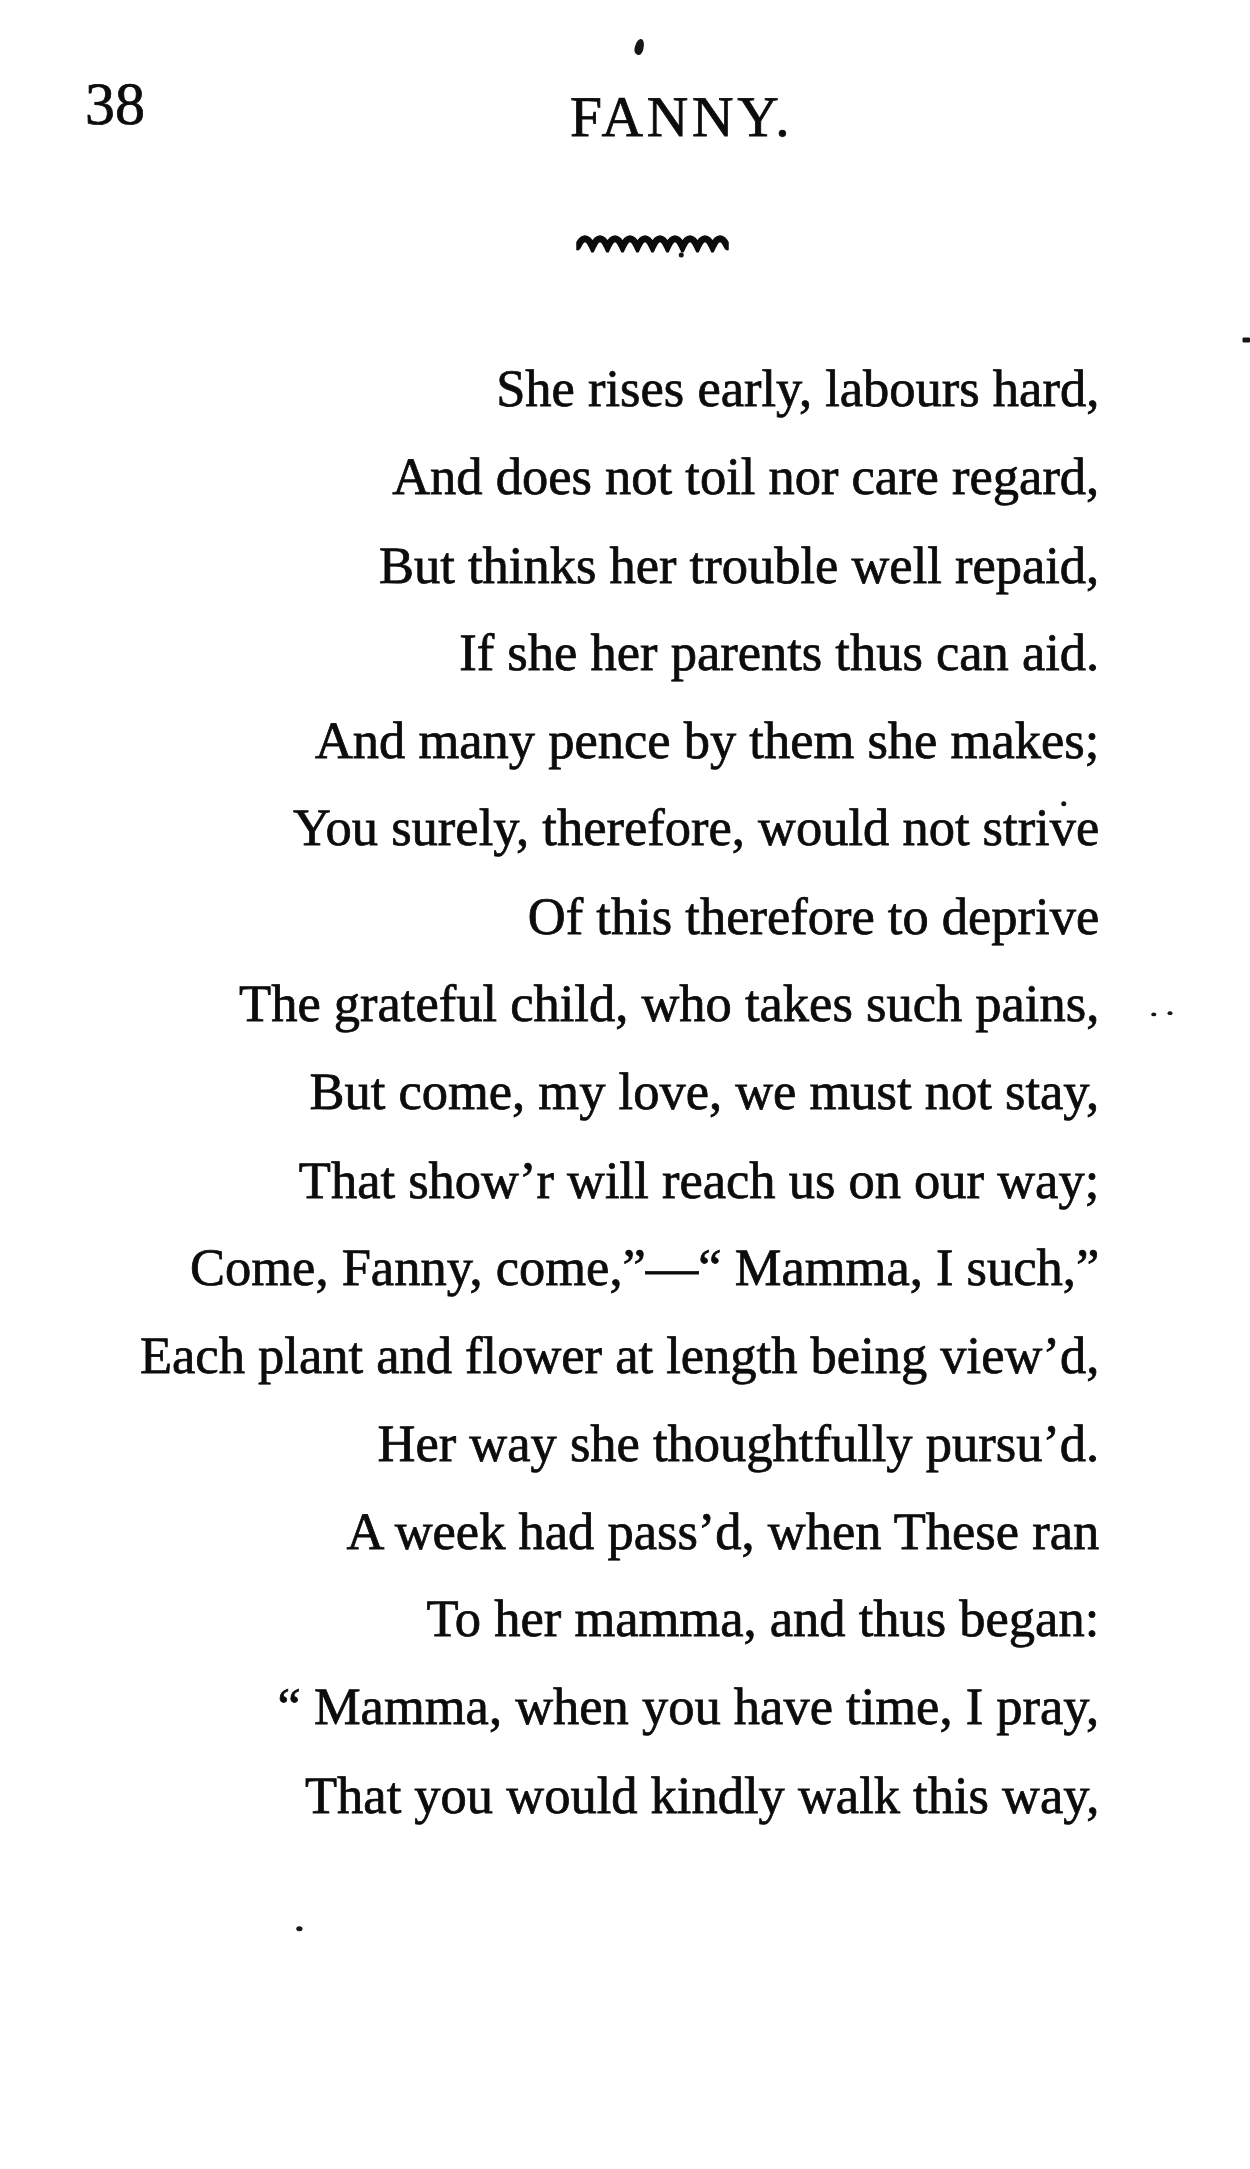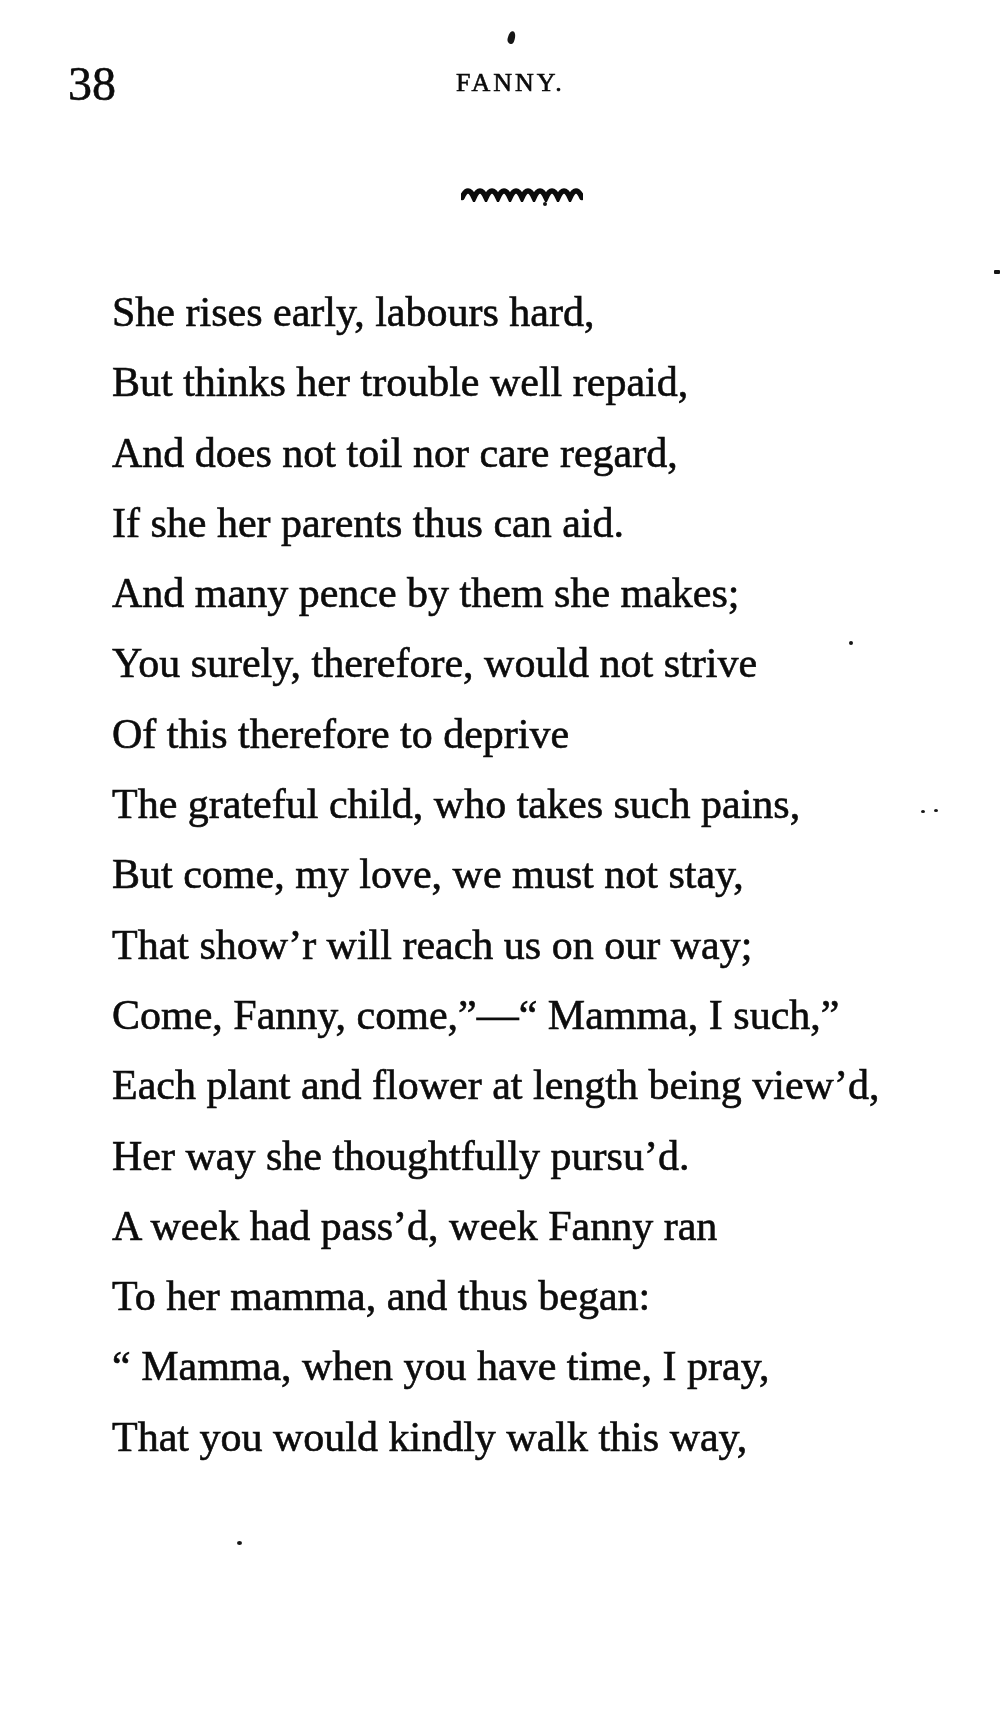--- a/index.html
+++ b/index.html
@@ -4,34 +4,35 @@
 <style>
   html, body { margin: 0; padding: 0; background: #ffffff; }
   .page {
     position: relative;
     width: 1000px;
     height: 1735px;
     background: #ffffff;
     overflow: hidden;
     font-family: "Liberation Serif", "DejaVu Serif", serif;
     color: #0c0c0c;
+    text-align: right;
     -webkit-text-stroke: 0.6px currentColor;
   }
   .page-number {
     position: absolute;
     left: 68px;
     top: 58px;
     font-size: 48px;
     line-height: 1.1;
   }
   .running-header {
     position: absolute;
     left: 456px;
     top: 69px;
-    font-size: 26px;
+    font-size: 46px;
     letter-spacing: 3px;
     line-height: 1.1;
     white-space: nowrap;
   }
   .ornament {
     position: absolute;
     left: 461px;
     top: 184px;
     width: 122px;
     height: 18px;
@@ -74,31 +75,31 @@
 
   <div class="speck" style="left:543px; top:202px; width:4px; height:4px;"></div>
   <div class="speck dash" style="left:994px; top:270px; width:6px; height:4px;"></div>
   <div class="speck" style="left:849px; top:641px; width:4px; height:4px;"></div>
   <div class="speck" style="left:921px; top:810px; width:4px; height:3px;"></div>
   <div class="speck" style="left:934px; top:809px; width:4px; height:3px;"></div>
   <div class="speck" style="left:237px; top:1541px; width:5px; height:4px;"></div>
 
   <div class="poem" id="poem">
       <div class="poem-line">She rises early, labours hard,</div>
+      <div class="poem-line">And does not toil nor care regard,</div>
       <div class="poem-line">But thinks her trouble well repaid,</div>
-      <div class="poem-line">And does not toil nor care regard,</div>
       <div class="poem-line">If she her parents thus can aid.</div>
       <div class="poem-line">And many pence by them she makes;</div>
       <div class="poem-line">You surely, therefore, would not strive</div>
       <div class="poem-line">Of this therefore to deprive</div>
       <div class="poem-line">The grateful child, who takes such pains,</div>
       <div class="poem-line">But come, my love, we must not stay,</div>
       <div class="poem-line">That show’r will reach us on our way;</div>
       <div class="poem-line">Come, Fanny, come,”—“ Mamma, I such,”</div>
       <div class="poem-line">Each plant and flower at length being view’d,</div>
       <div class="poem-line">Her way she thoughtfully pursu’d.</div>
-      <div class="poem-line">A week had pass’d, week Fanny ran</div>
+      <div class="poem-line">A week had pass’d, when These ran</div>
       <div class="poem-line">To her mamma, and thus began:</div>
       <div class="poem-line">“ Mamma, when you have time, I pray,</div>
       <div class="poem-line">That you would kindly walk this way,</div>
     </div>
 
 </div>
 
 </body></html>

